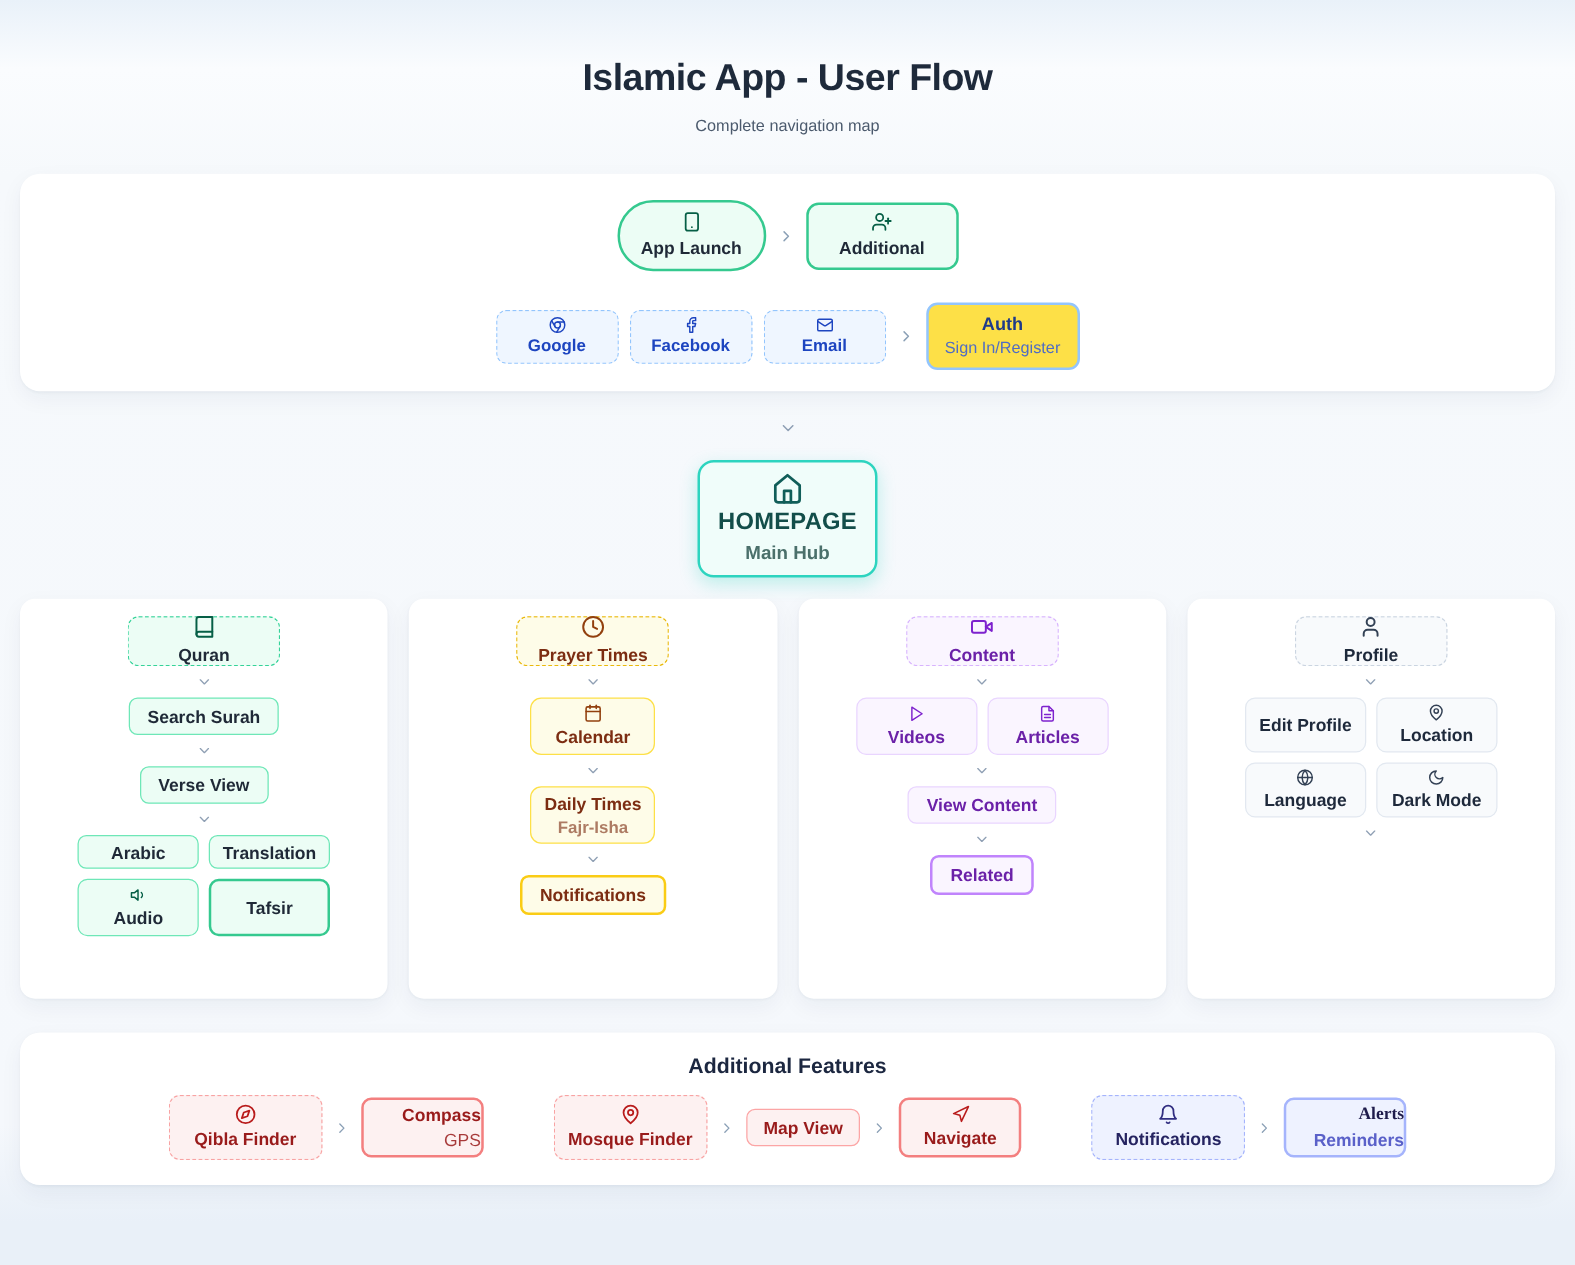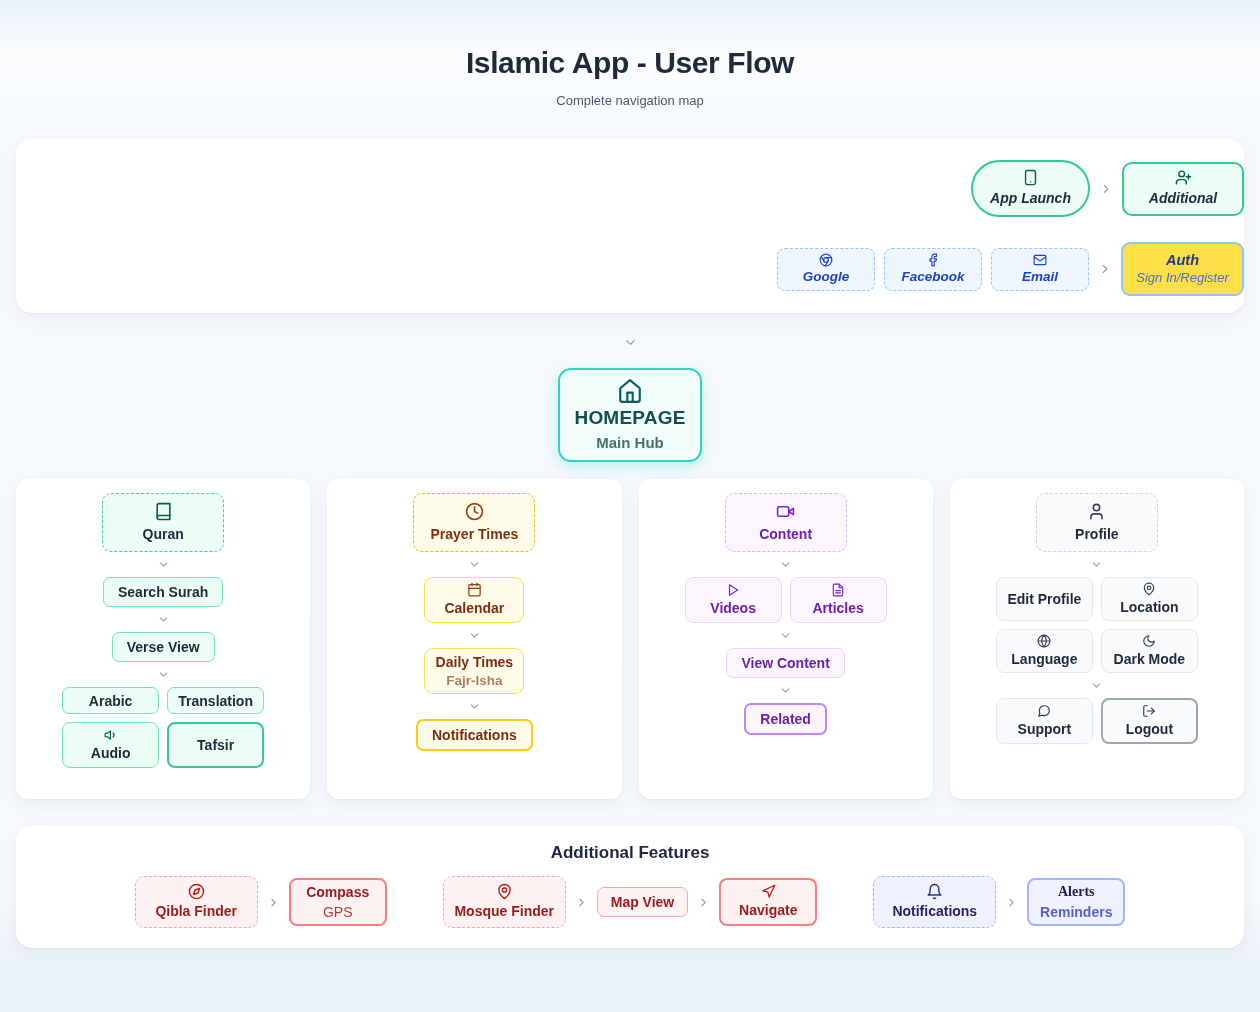--- a/index.html
+++ b/index.html
@@ -15,21 +15,21 @@
   
   header { text-align:center; }
   h1 { font-size:30px; font-weight:800; color:#1e2a3b; letter-spacing:-.4px; }
   .subtitle { margin-top:13px; font-size:13px; color:#4b5a6d; }
 
   
   .card {
     background:#fff; border-radius:16px;
     box-shadow:0 1px 2px rgba(20,45,75,.04), 0 6px 18px rgba(20,45,75,.05);
   }
-  .top-card { margin:31px 16px 0; padding:21px 0 17px; display:flex; flex-direction:column; align-items:flex-end; gap:25px;font-style:italic; }
+  .top-card { margin:31px 16px 0; padding:21px 0 17px; display:flex; flex-direction:column; align-items:center; gap:25px; }
   .flow-row { display:flex; align-items:center; justify-content:center; }
 
   
   .t-green  { --dash:#35d399; --bd:#6ee7b7; --strong:#35c98f; --bg:#ecfdf5; --tx:#1f2937; --ic:#065f46; }
   .t-blue   { --dash:#93c5fd; --bd:#93c5fd; --strong:#93c5fd; --bg:#eff6ff; --tx:#1e40af; --ic:#1d4ed8; }
   .t-yellow { --dash:#eab90c; --bd:#fde047; --strong:#facc15; --bg:#fefce8; --tx:#7c2d12; --ic:#92400e; }
   .t-purple { --dash:#d8b4fe; --bd:#e9d5ff; --strong:#c084fc; --bg:#faf5ff; --tx:#6b21a8; --ic:#7e22ce; }
   .t-gray   { --dash:#cbd5e1; --bd:#e2e8f0; --strong:#9aa7b8; --bg:#f8fafc; --tx:#1e293b; --ic:#334155; }
   .t-red    { --dash:#f8a3a3; --bd:#fca5a5; --strong:#f37f7f; --bg:#fdf1f1; --tx:#991b1b; --ic:#b91c1c; }
   .t-indigo { --dash:#a5b4fc; --bd:#b7c3fd; --strong:#a5b4fc; --bg:#eef2ff; --tx:#252461; --ic:#312e81; }
@@ -61,36 +61,36 @@
 
   
   .arrow-r { color:#8ba0b6; margin:0 9px; flex:0 0 auto; }
   .chev-d  { display:block; margin:0 auto; color:#7d90a8; opacity:.85; }
   .sep-chev { margin:22px auto 18px; }
   .col .chev-d { margin:6px auto; }
 
   
   .columns { display:grid; grid-template-columns:repeat(4,1fr); gap:17px; margin:17px 16px 0; }
   .col { border-radius:12px; height:320px; padding-top:14px; display:flex; flex-direction:column; align-items:center; }
-  .col-header { width:122px; height:59px; gap:4px;justify-content:center; }
+  .col-header { width:122px; height:40px; gap:4px;justify-content:center; }
   .n-small  { padding:5px 14px; border-radius:7px; }
   .n-iconbox{ width:100px; height:46px; gap:2px; }
   .n-2line  { width:100px; height:46px; gap:1px; }
   .sub-line { font-size:13.5px; font-weight:700; color:var(--tx); opacity:.62; }
   .pair-grid{ display:grid; grid-template-columns:97px 97px; gap:8px; }
   .cell-sm  { height:27px; border-radius:7px; }
   .cell-lg  { height:46px; border-radius:8px; gap:2px; }
 
   
   .bottom-card { margin:27px 16px 0; padding:17px 0 20px; }
   .bottom-title { text-align:center; font-size:17px; font-weight:800; color:#1c2740; }
   .bottom-row { margin-top:13px; display:flex; align-items:center; justify-content:center; gap:56px; }
   .group { display:flex; align-items:center; }
   .n-feature { width:123px; height:52px; border-radius:9px; gap:2px; }
-  .n-duo { width:98px; height:48px; border-radius:8px; gap:1px; }
+  .n-duo { width:98px; height:48px; border-radius:8px; gap:1px;align-items:flex-end; }
   .n-duo .line2 { font-weight:500; opacity:.85; }
   .n-alerts .line1 { color:#1e1b4b;font-family:Liberation Serif, serif; }
   .n-alerts .line2 { color:#5a61c9; font-weight:600; opacity:1; }
   .n-mapview { padding:5px 13px; border-radius:7px; }
   .n-navigate { width:98px; height:48px; border-radius:8px; gap:2px; }
 
   .ic { stroke:currentColor; fill:none; stroke-width:2; stroke-linecap:round; stroke-linejoin:round; flex:0 0 auto; }
 </style>
 </head>
 <body>
@@ -327,36 +327,20 @@
         <div class="node solid cell-lg" style="height:44px">
           <svg class="ic" width="14" height="14" viewBox="0 0 24 24">
               <path d="M12 3a6 6 0 0 0 9 9 9 9 0 1 1-9-9Z"></path>
             </svg>
           <span>Dark Mode</span>
         </div>
       </div>
       <svg class="chev-d ic" width="13" height="13" viewBox="0 0 24 24">
           <polyline points="6 9 12 15 18 9"></polyline>
         </svg>
-      <div class="pair-grid">
-        <div class="node solid cell-lg">
-          <svg class="ic" width="14" height="14" viewBox="0 0 24 24">
-              <path d="M21 11.5a8.38 8.38 0 0 1-.9 3.8 8.5 8.5 0 0 1-7.6 4.7 8.38 8.38 0 0 1-3.8-.9L3 21l1.9-5.7a8.38 8.38 0 0 1-.9-3.8 8.5 8.5 0 0 1 4.7-7.6 8.38 8.38 0 0 1 3.8-.9h.5a8.48 8.48 0 0 1 8 8v.5z"></path>
-            </svg>
-          <span>Support</span>
-        </div>
-        <div class="node strong cell-lg">
-          <svg class="ic" width="14" height="14" viewBox="0 0 24 24">
-              <path d="M9 21H5a2 2 0 0 1-2-2V5a2 2 0 0 1 2-2h4"></path>
-              <polyline points="16 17 21 12 16 7"></polyline>
-              <line x1="21" y1="12" x2="9" y2="12"></line>
-            </svg>
-          <span>Logout</span>
-        </div>
-      </div>
     </div>
   </section>
 
   <section class="card bottom-card">
     <h2 class="bottom-title">Additional Features</h2>
     <div class="bottom-row">
 
       <div class="group t-red">
         <div class="node dashed n-feature">
           <svg class="ic" width="17" height="17" viewBox="0 0 24 24">

